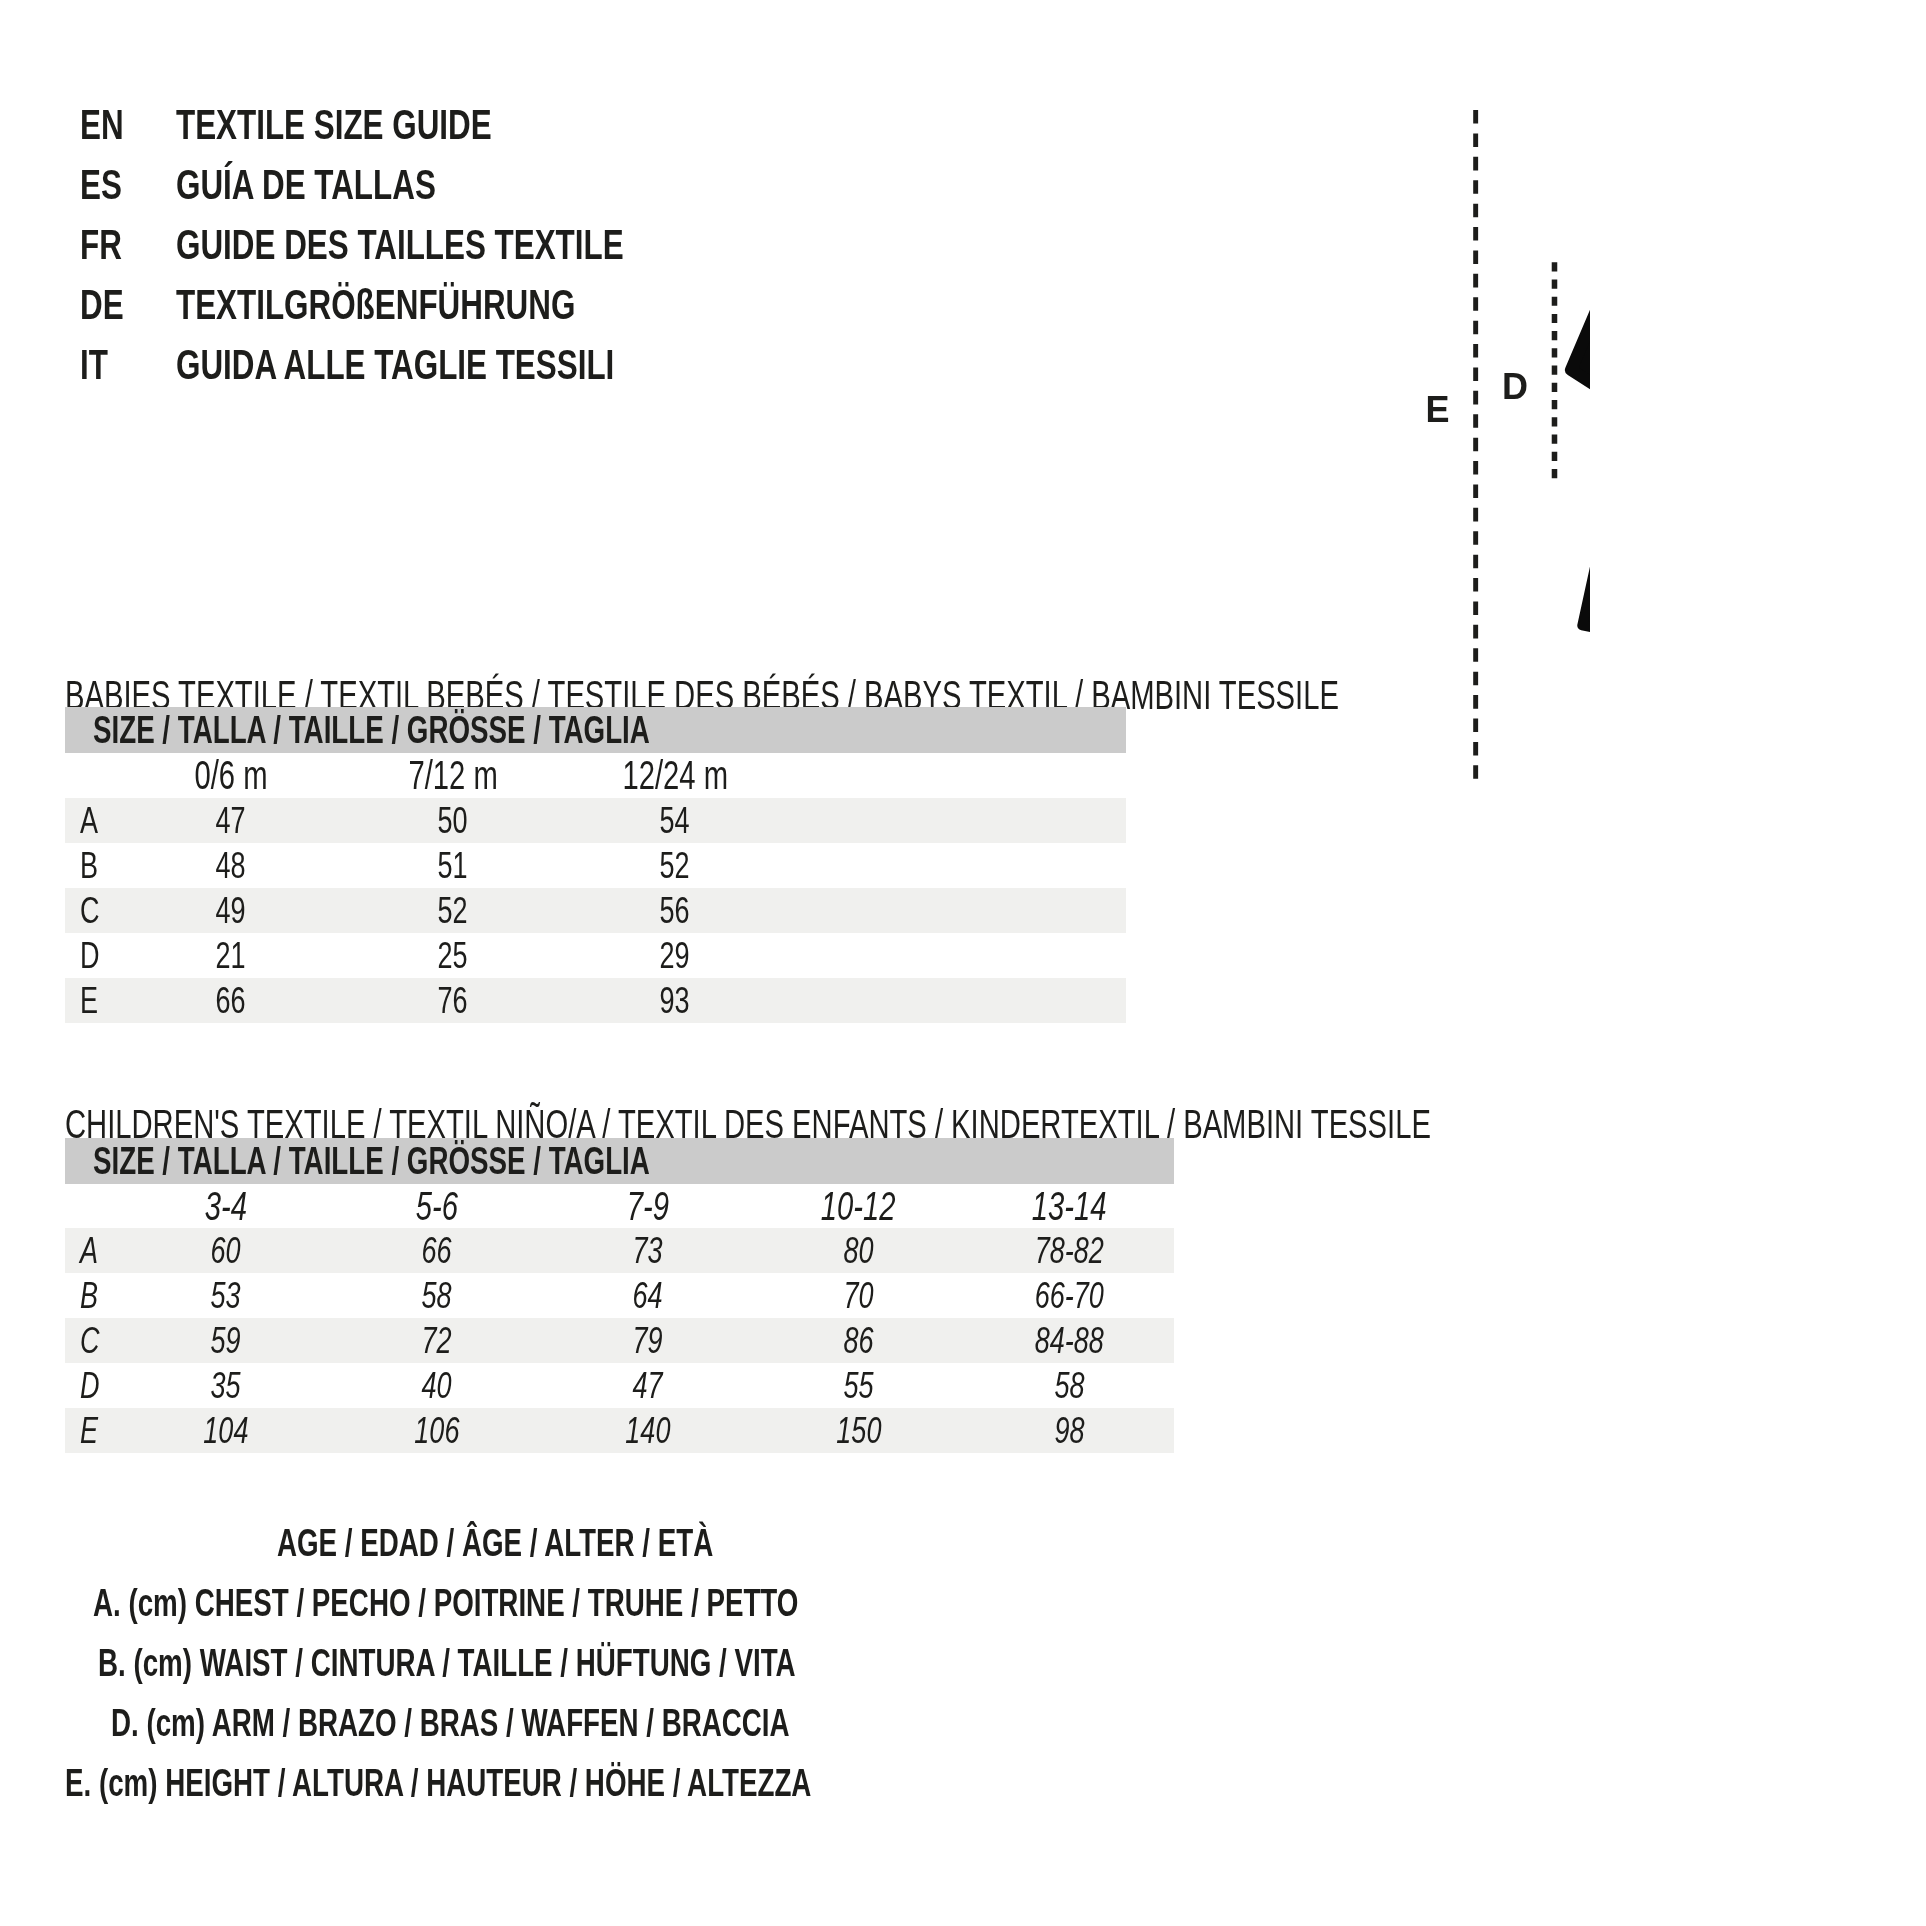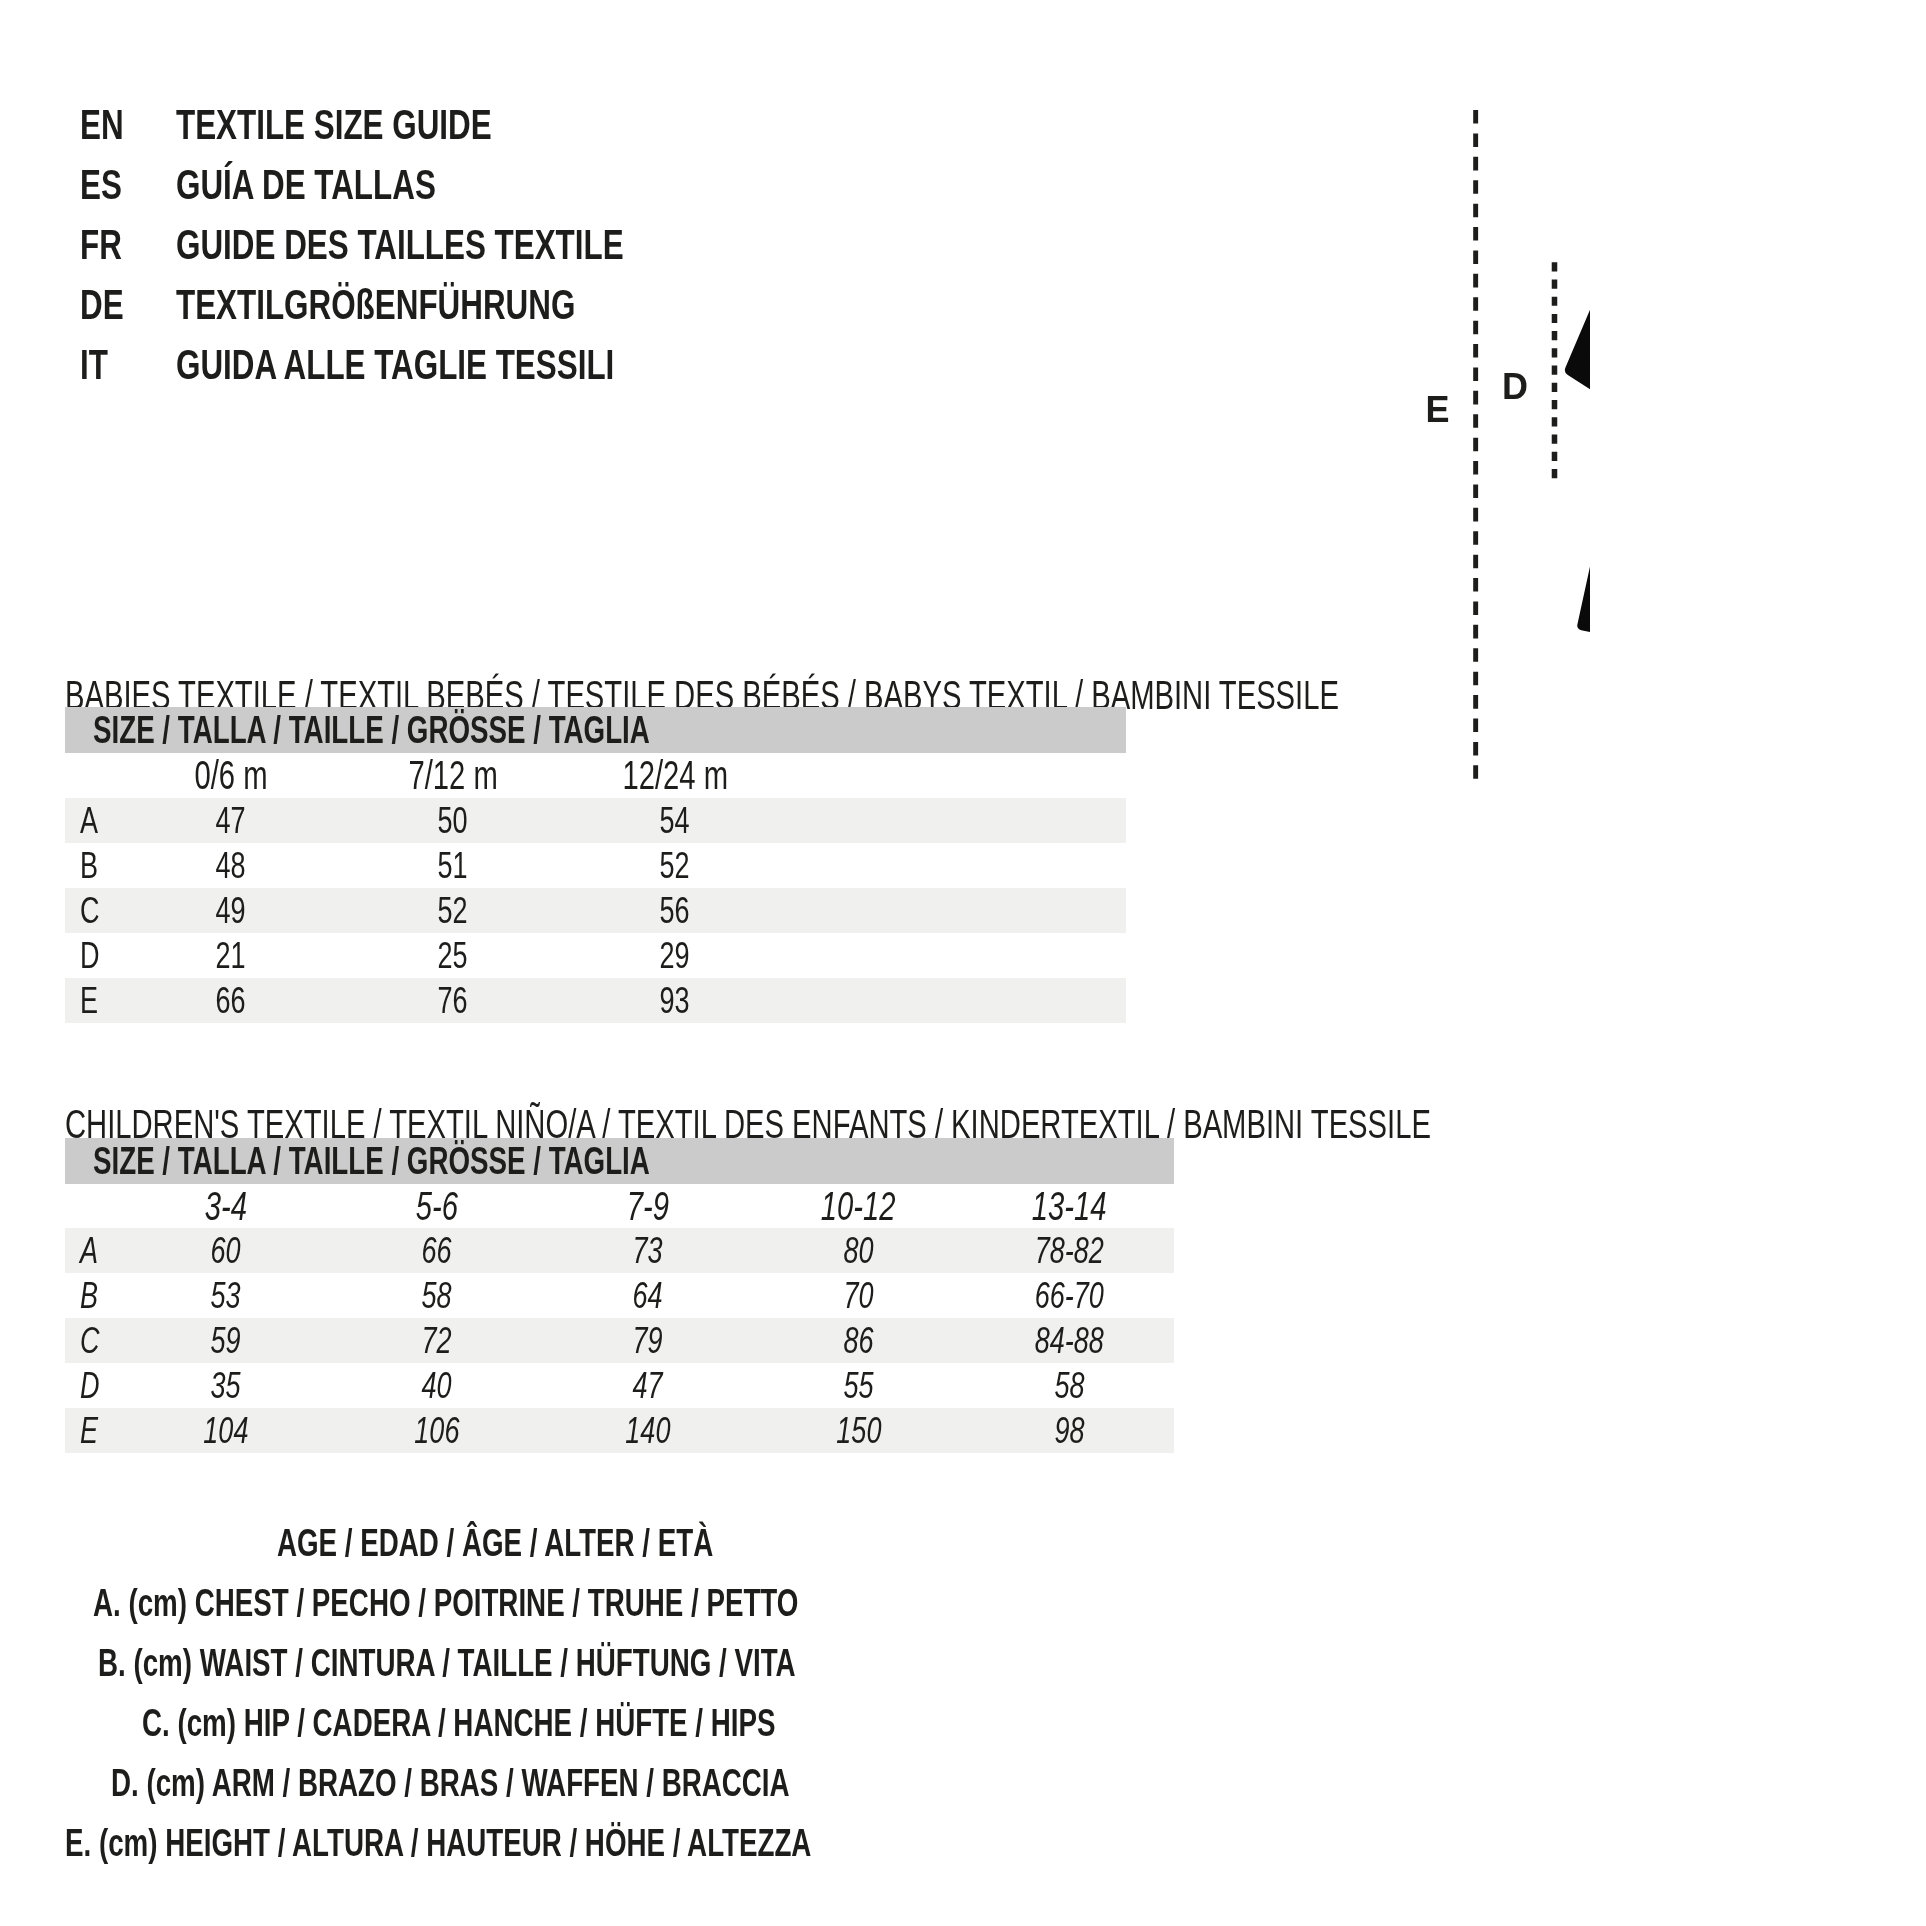--- a/index.html
+++ b/index.html
@@ -233,23 +233,20 @@
     <div class="legend-line">
         <span class="cond">AGE / EDAD / ÂGE / ALTER / ETÀ</span>
       </div>
     <div class="legend-line">
         <span class="cond">A. (cm) CHEST / PECHO / POITRINE / TRUHE / PETTO</span>
       </div>
     <div class="legend-line">
         <span class="cond">B. (cm) WAIST / CINTURA / TAILLE / HÜFTUNG / VITA</span>
       </div>
     <div class="legend-line">
-        <span class="cond">C. (cm) HIP / CADERA / HANCHE / HÜFTE / HIPS</span>
-      </div>
-    <div class="legend-line">
         <span class="cond">D. (cm) ARM / BRAZO / BRAS / WAFFEN / BRACCIA</span>
       </div>
     <div class="legend-line">
         <span class="cond">E. (cm) HEIGHT / ALTURA / HAUTEUR / HÖHE / ALTEZZA</span>
       </div>
   </section>
 
 </div>
 
 

